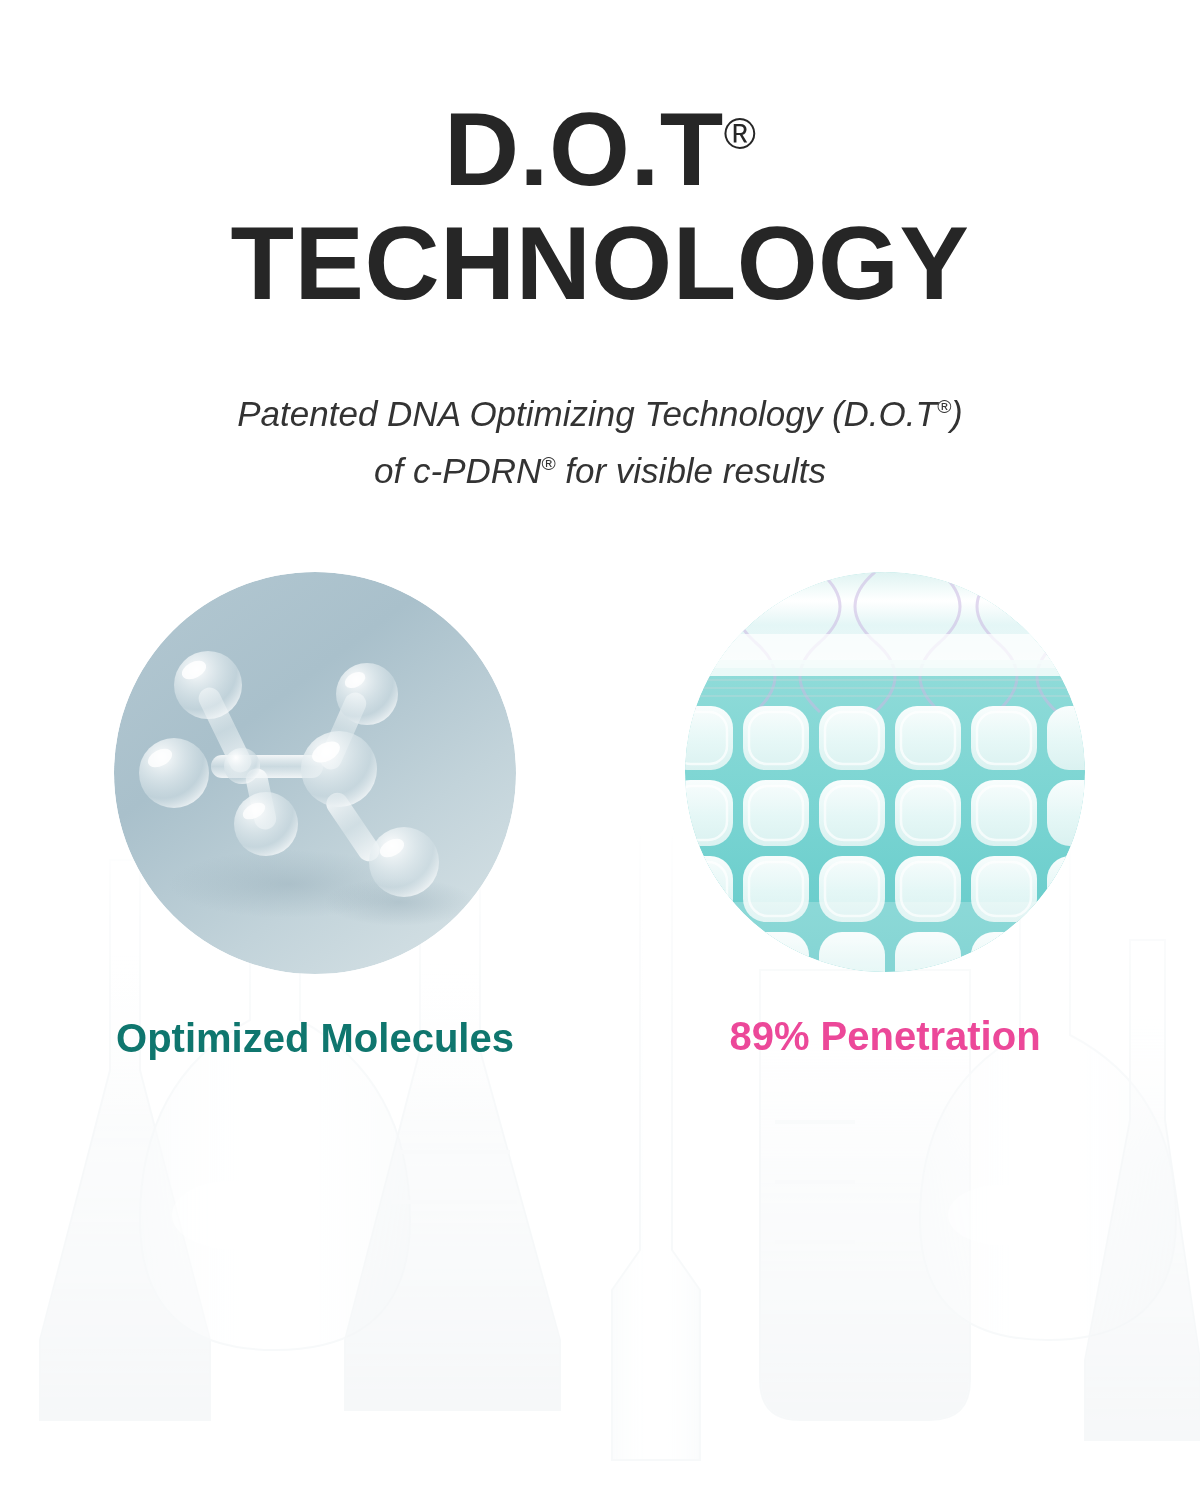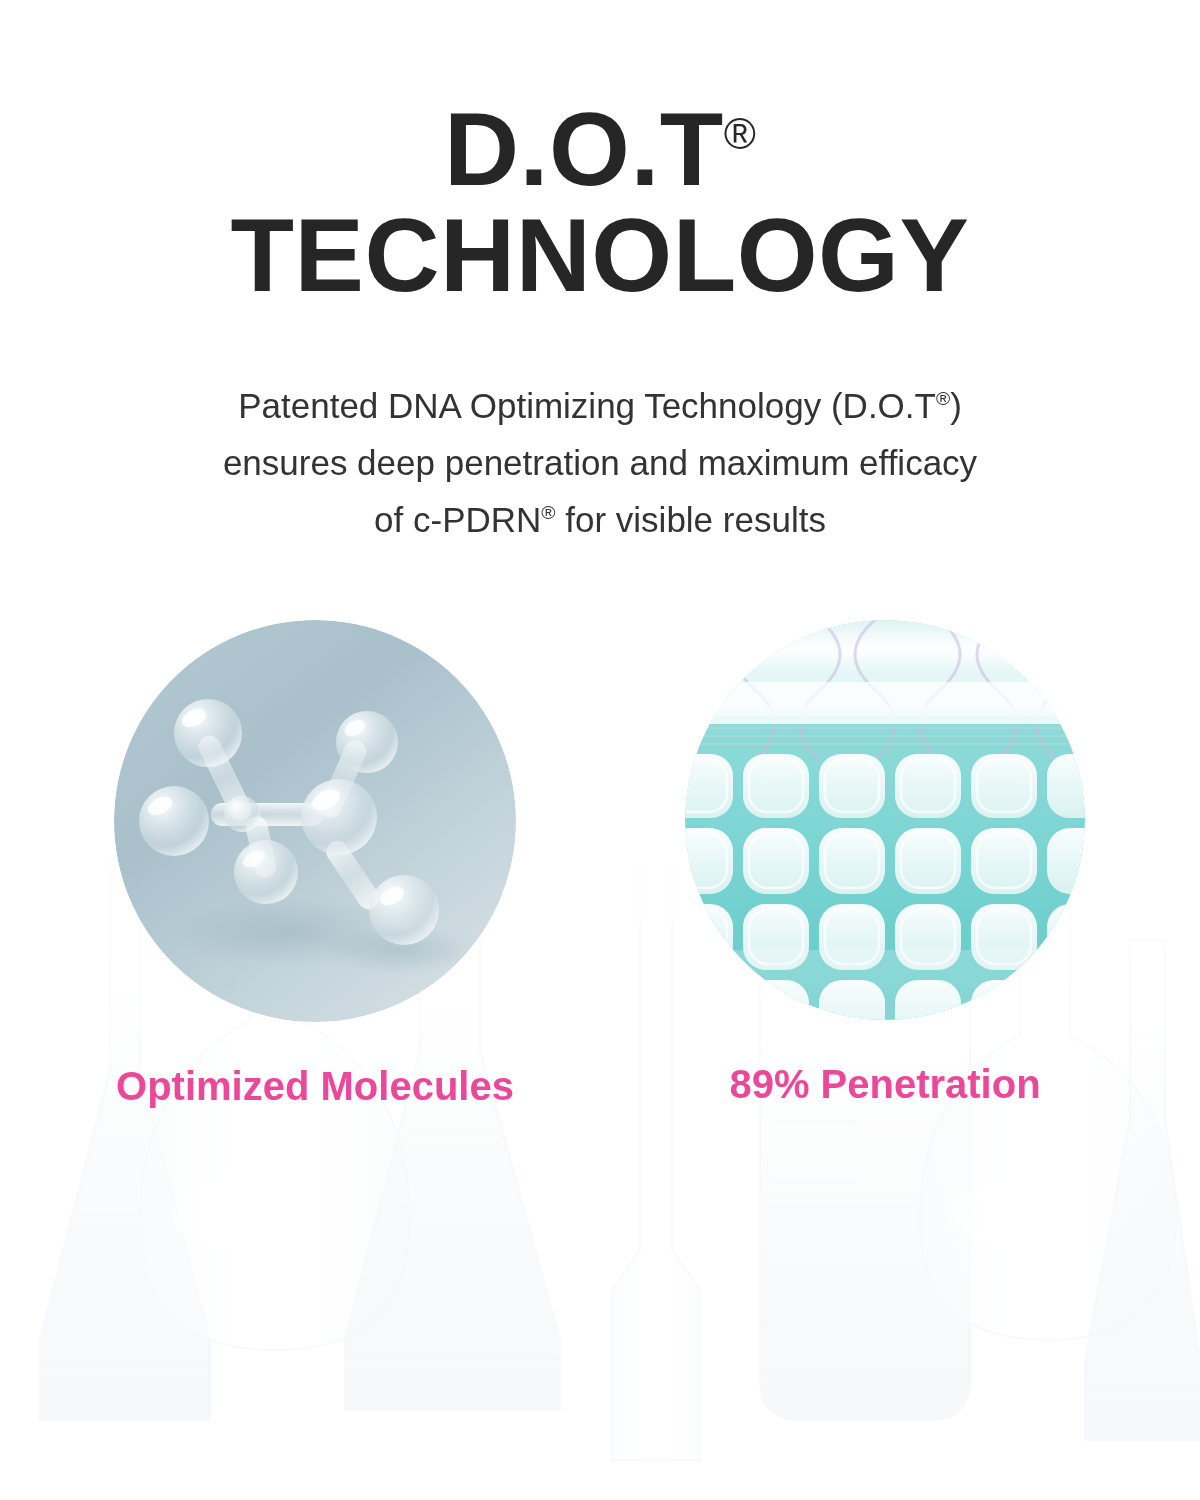--- a/index.html
+++ b/index.html
@@ -34,39 +34,40 @@
     text-align:center;
   }
   .headline-line {
     font-weight:700;
     color:#262626;
     letter-spacing:0.5px;
     line-height:1.02;
     white-space:nowrap;
   }
   .headline-line-1 { font-size:104px; }
-  .headline-line-2 { font-size:104px; }
+  .headline-line-2 { font-size:104px; margin-top:8px; }
   .reg-sup {
     font-size:0.42em;
     vertical-align:super;
     font-weight:500;
     letter-spacing:0;
   }
 
   
   .subtitle-block {
     margin-top:70px;
     text-align:center;
     color:#333333;
   }
   .subtitle-line {
     font-size:35px;
     line-height:1.62;
     font-weight:400;
     white-space:nowrap;
+    font-style:italic;
   }
   .reg-sup-sm {
     font-size:0.55em;
     vertical-align:super;
   }
 
   
   .features {
     margin-top:72px;
     display:flex;
@@ -159,21 +160,20 @@
 
 <div id="page">
 
   <div class="headline-block">
     <div class="headline-line headline-line-1"><span>D.O.T</span><span class="reg-sup">®</span></div>
     <div class="headline-line headline-line-2">TECHNOLOGY</div>
   </div>
 
   <div class="subtitle-block">
     <div class="subtitle-line"><span>Patented DNA Optimizing Technology (D.O.T</span><span class="reg-sup-sm">®</span><span>)</span></div>
-    <div class="subtitle-line">ensures deep penetration and maximum efficacy</div>
     <div class="subtitle-line"><span>of c-PDRN</span><span class="reg-sup-sm">®</span><span> for visible results</span></div>
   </div>
 
   <div class="features">
 
     <div class="feature-col">
 
       <div class="circle-art">
         <svg viewBox="0 0 402 402" width="402" height="402">
           <defs>
@@ -226,21 +226,21 @@
             <ellipse cx="80" cy="98" rx="13" ry="8" fill="#ffffff" opacity="0.85" transform="rotate(-28 80 98)"></ellipse>
             <ellipse cx="241" cy="108" rx="11" ry="7" fill="#ffffff" opacity="0.8" transform="rotate(-28 241 108)"></ellipse>
             <ellipse cx="46" cy="186" rx="13" ry="8" fill="#ffffff" opacity="0.8" transform="rotate(-28 46 186)"></ellipse>
             <ellipse cx="212" cy="180" rx="15" ry="9" fill="#ffffff" opacity="0.85" transform="rotate(-28 212 180)"></ellipse>
             <ellipse cx="278" cy="276" rx="13" ry="8" fill="#ffffff" opacity="0.8" transform="rotate(-28 278 276)"></ellipse>
             <ellipse cx="140" cy="239" rx="12" ry="7" fill="#ffffff" opacity="0.75" transform="rotate(-28 140 239)"></ellipse>
           </g>
         </svg>
       </div>
 
-      <div class="feature-title" style="color:#ec4899">Optimized Molecules</div>
+      <div class="feature-title" style="color:#0f766e">Optimized Molecules</div>
 
       <div class="feature-desc">
       </div>
     </div>
 
     <div class="feature-col">
 
       <div class="circle-art sm">
         <svg viewBox="0 0 400 400" width="400" height="400">
           <defs>

